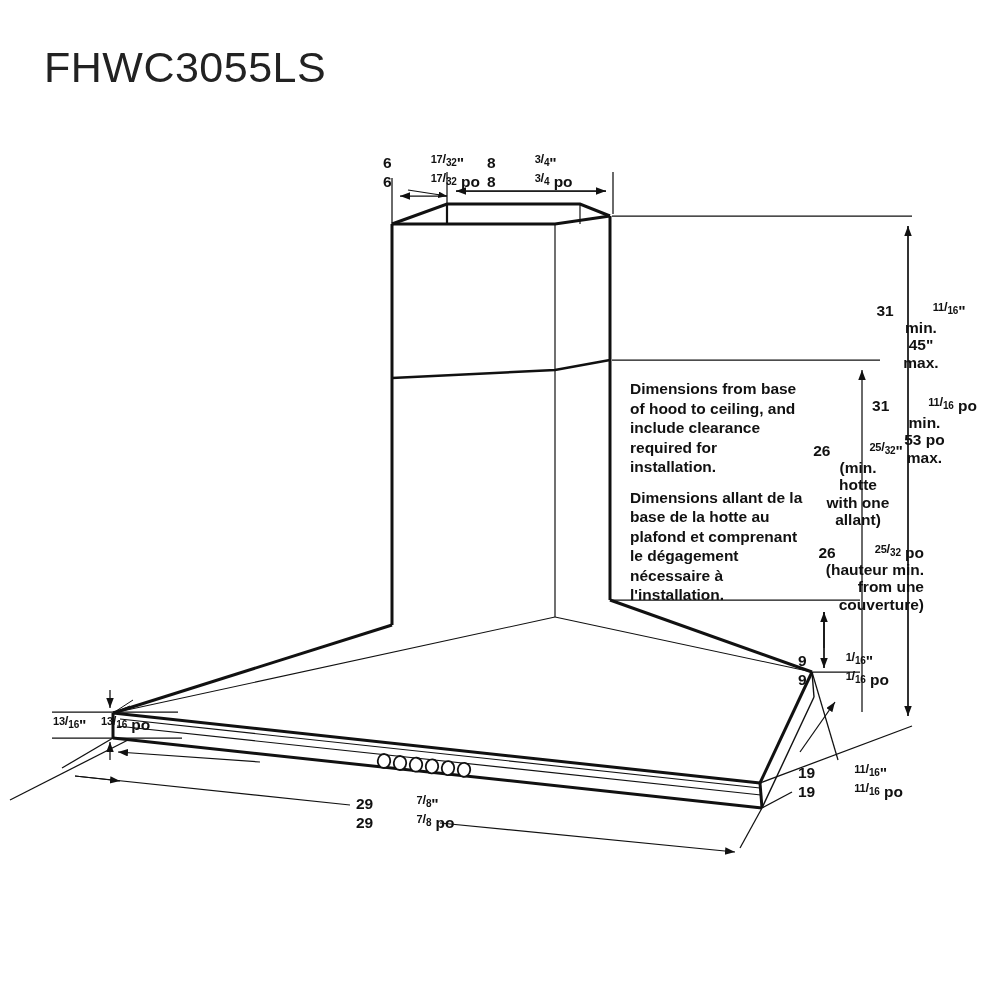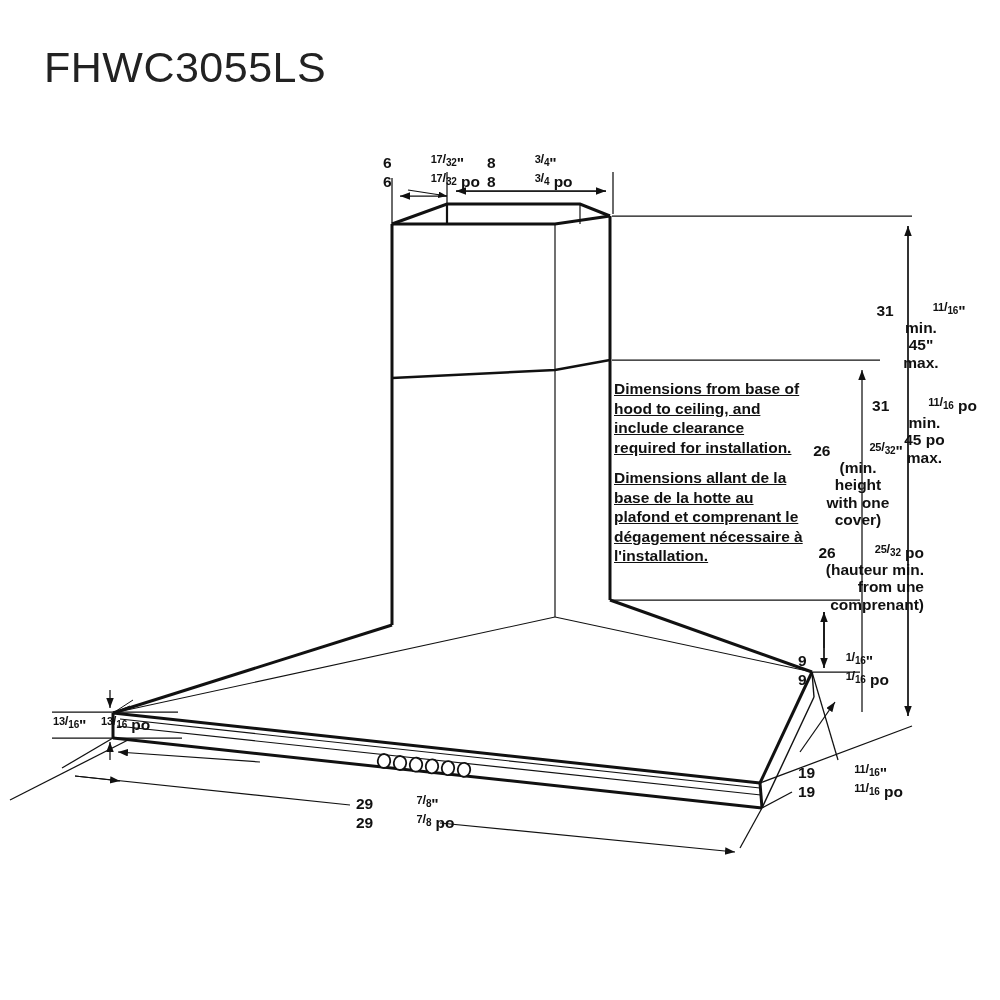--- a/index.html
+++ b/index.html
@@ -43,21 +43,21 @@
   .dim .frac .den{font-size:10px;vertical-align:-0.25em;}
   .dim .sl{font-size:13px;}
 
   .note{
     position:absolute;
     font-size:15.5px;
     font-weight:700;
     line-height:1.26;
     color:#111;
   }
-  .note p{margin:0 0 11px 0;text-decoration:underline;}
+  .note p{margin:0 0 11px 16px;}
   .note p:last-child{margin-bottom:0;}
 
   .ctr{text-align:center;}
   .lft{text-align:left;}
 </style>
 </head>
 <body>
 
 <div id="page">
 
@@ -218,37 +218,37 @@
   <div class="dim ctr" style="left:866px;top:300px;width:110px;">
     <span><span>31</span><span class="frac"><span class="num">11</span><span class="sl">/</span><span class="den">16</span></span><span>"</span></span><br>
     <span>min.</span><br>
     <span>45"</span><br>
     <span>max.</span>
   </div>
 
   <div class="dim ctr" style="left:862px;top:395px;width:125px;text-align:center;">
     <span><span>31</span><span class="frac"><span class="num">11</span><span class="sl">/</span><span class="den">16</span></span> <span>po</span></span><br>
     <span>min.</span><br>
-    <span>45 po</span><br>
+    <span>53 po</span><br>
     <span>max.</span>
   </div>
 
   <div class="dim ctr" style="left:806px;top:440px;width:104px;">
     <span><span>26</span><span class="frac"><span class="num">25</span><span class="sl">/</span><span class="den">32</span></span><span>"</span></span><br>
     <span>(min.</span><br>
-    <span>height</span><br>
+    <span>hotte</span><br>
     <span>with one</span><br>
-    <span>cover)</span>
+    <span>allant)</span>
   </div>
 
   <div class="dim ctr" style="left:800px;top:542px;width:124px;text-align:right;">
     <span><span>26</span><span class="frac"><span class="num">25</span><span class="sl">/</span><span class="den">32</span></span> <span>po</span></span><br>
     <span>(hauteur min.</span><br>
     <span>from une</span><br>
-    <span>comprenant)</span>
+    <span>couverture)</span>
   </div>
 
   <div class="dim lft" style="left:798px;top:650px;">
     <span><span>9</span><span class="frac"><span class="num">1</span><span class="sl">/</span><span class="den">16</span></span><span>"</span></span><br>
     <span><span>9</span><span class="frac"><span class="num">1</span><span class="sl">/</span><span class="den">16</span></span> <span>po</span></span>
   </div>
 
   <div class="dim lft" style="left:798px;top:762px;">
     <span><span>19</span><span class="frac"><span class="num">11</span><span class="sl">/</span><span class="den">16</span></span><span>"</span></span><br>
     <span><span>19</span><span class="frac"><span class="num">11</span><span class="sl">/</span><span class="den">16</span></span> <span>po</span></span>

